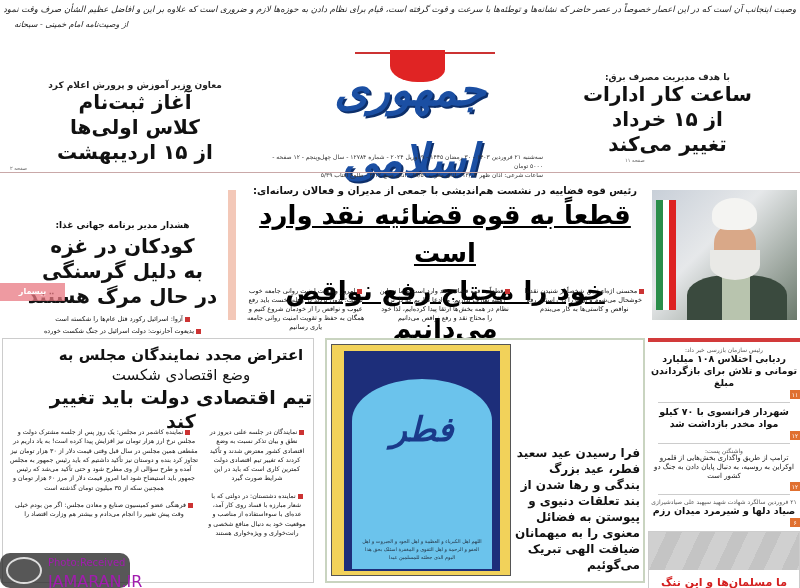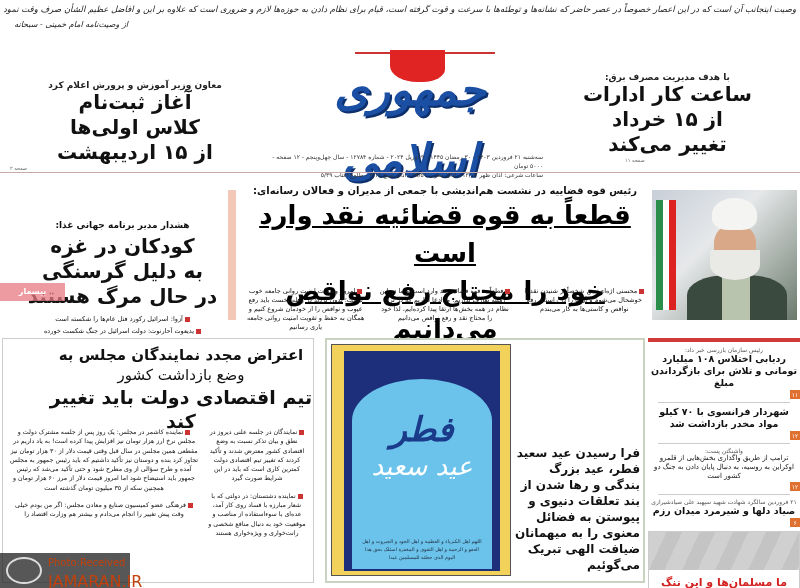--- a/index.html
+++ b/index.html
@@ -51,21 +51,21 @@
   .pink-side { left: 228px; top: 190px; width: 8px; height: 130px; background: #f3c8b8; }
   .watermark-strip { left: 0; top: 283px; width: 65px; height: 18px; background: rgba(232,120,130,.75); color:#fff; font-size: 8px; font-weight: bold; text-align: center; line-height: 18px; }
 
   
   .parl { left: 2px; top: 338px; width: 312px; height: 245px; border: 1px solid #ccc; padding-left: 46px; }
   .parl-sub { font-size: 15px; line-height: 20px; font-weight: bold; }
   .parl-head { font-size: 19px; line-height: 24px; font-weight: 900; }
   .parl-cols { position:absolute; left: 6px; right: 6px; top: 88px; display:flex; gap: 8px; font-size: 6.3px; line-height: 9.3px; }
   .parl-cols .c-r { width: 100px; text-align:center; }
   .parl-cols .c-l { flex:1; text-align:center; }
-  .credit { left: 0; top: 553px; width: 130px; height: 35px; background: rgba(40,40,40,.78); color: #c2410c; }
+  .credit { left: 0; top: 553px; width: 130px; height: 35px; background: rgba(40,40,40,.78); color: #a21caf; border-radius: 10px; }
   .credit-logo { position:absolute; left: 6px; top: 4px; width: 36px; height: 27px; border: 2px solid #ddd; border-radius: 50%; }
   .credit-1 { position:absolute; left: 48px; top: 4px; font-size: 10px; }
   .credit-2 { position:absolute; left: 48px; top: 19px; font-size: 16px; }
 
   
   .eid-box { left: 325px; top: 338px; width: 320px; height: 245px; border: 2px solid #c9d4c0; background: #fff; }
   .eid-poster { position:absolute; left: 4px; top: 4px; width: 180px; height: 232px; background: #f2d25a; border: 1px solid #555; }
   .eid-inner { position:absolute; left: 12px; top: 6px; width: 156px; height: 220px; background: #1d2e7a; }
   .eid-arch { position:absolute; left: 8px; top: 28px; width: 140px; height: 190px; background: #6bc3ec; border-radius: 50% 50% 0 0 / 22% 22% 0 0; }
   .eid-calli { position:absolute; left: 0; right: 0; top: 30px; font-family: "DejaVu Serif", serif; font-style: italic; font-weight: bold; font-size: 34px; color: #1a3a8a; text-align: center; }
@@ -149,21 +149,21 @@
   <div class="gaza-items">
     <div><span class="bullet"></span><span>آزوا: اسرائیل رکورد قتل عام‌ها را شکسته است</span></div>
     <div><span class="bullet"></span><span>یدیعوت آحارنوت: دولت اسرائیل در جنگ شکست خورده</span></div>
   </div>
 </div>
 <div class="abs watermark-strip">بیسمار</div>
 
 <div class="abs parl rtl">
   <div style="padding-top:6px">
     <div class="parl-sub">اعتراض مجدد نمایندگان مجلس به</div>
-    <div class="parl-sub" style="font-weight:normal">وضع بازداشت کشور</div>
+    <div class="parl-sub" style="font-weight:normal">وضع اقتصادی شکست</div>
   </div>
   <div class="parl-head">تیم اقتصادی دولت باید تغییر کند</div>
   <div class="parl-cols">
     <div class="c-r">
       <p><span class="bullet"></span><span>نمایندگان در جلسه علنی دیروز در نطق و بیان تذکر نسبت به وضع اقتصادی کشور معترض شدند و تأکید کردند که تغییر تیم اقتصادی دولت کمترین کاری است که باید در این شرایط صورت گیرد</span></p>
       <p style="margin-top:8px"><span class="bullet"></span><span>نماینده دشتستان: در دولتی که با شعار مبارزه با فساد روی کار آمد، عده‌ای با سوءاستفاده از مناصب و موقعیت خود به دنبال منافع شخصی و رانت‌خواری و ویژه‌خواری هستند</span></p>
     </div>
     <div class="c-l">
       <p><span class="bullet"></span><span>نماینده کاشمر در مجلس: یک روز پس از جلسه مشترک دولت و مجلس نرخ ارز هزار تومان نیز افزایش پیدا کرده است! به یاد داریم در مقطعی همین مجلس در سال قبل وقتی قیمت دلار از ۳۰ هزار تومان نیز تجاوز کرد بنده و دوستان نیز تأکید داشتیم که باید رئیس جمهور به مجلس آمده و طرح سؤالی از وی مطرح شود و حتی تأکید می‌شد که رئیس جمهور باید استیضاح شود اما امروز قیمت دلار از مرز ۶۰ هزار تومان و همچنین سکه از ۳۵ میلیون تومان گذشته است</span></p>
       <p style="margin-top:8px"><span class="bullet"></span><span>فرهنگی عضو کمیسیون صنایع و معادن مجلس: اگر من بودم خیلی وقت پیش تغییر را انجام می‌دادم و بیشتر هم وزارت اقتصاد را</span></p>
@@ -174,21 +174,20 @@
   <div class="credit-logo"></div>
   <div class="credit-1">Photo:Received</div>
   <div class="credit-2">JAMARAN.IR</div>
 </div>
 
 <div class="abs eid-box">
   <div class="eid-poster">
     <div class="eid-inner">
       <div class="eid-arch">
         <div class="eid-calli">فطر</div>
-        <div class="eid-calli2">عید سعید</div>
         <div class="eid-dua">اللهم اهل الکبریاء و العظمة و اهل الجود و الجبروت و اهل العفو و الرحمة و اهل التقوی و المغفرة اسئلک بحق هذا الیوم الذی جعلته للمسلمین عیدا</div>
       </div>
     </div>
   </div>
   <div class="eid-text">فرا رسیدن عید سعید فطر، عید بزرگ بندگی و رها شدن از بند تعلقات دنیوی و پیوستن به فضائل معنوی را به میهمانان ضیافت الهی تبریک می‌گوئیم</div>
 </div>
 
 <div class="abs rcol">
   <div class="rcol-top-bar"></div>
   <div>

